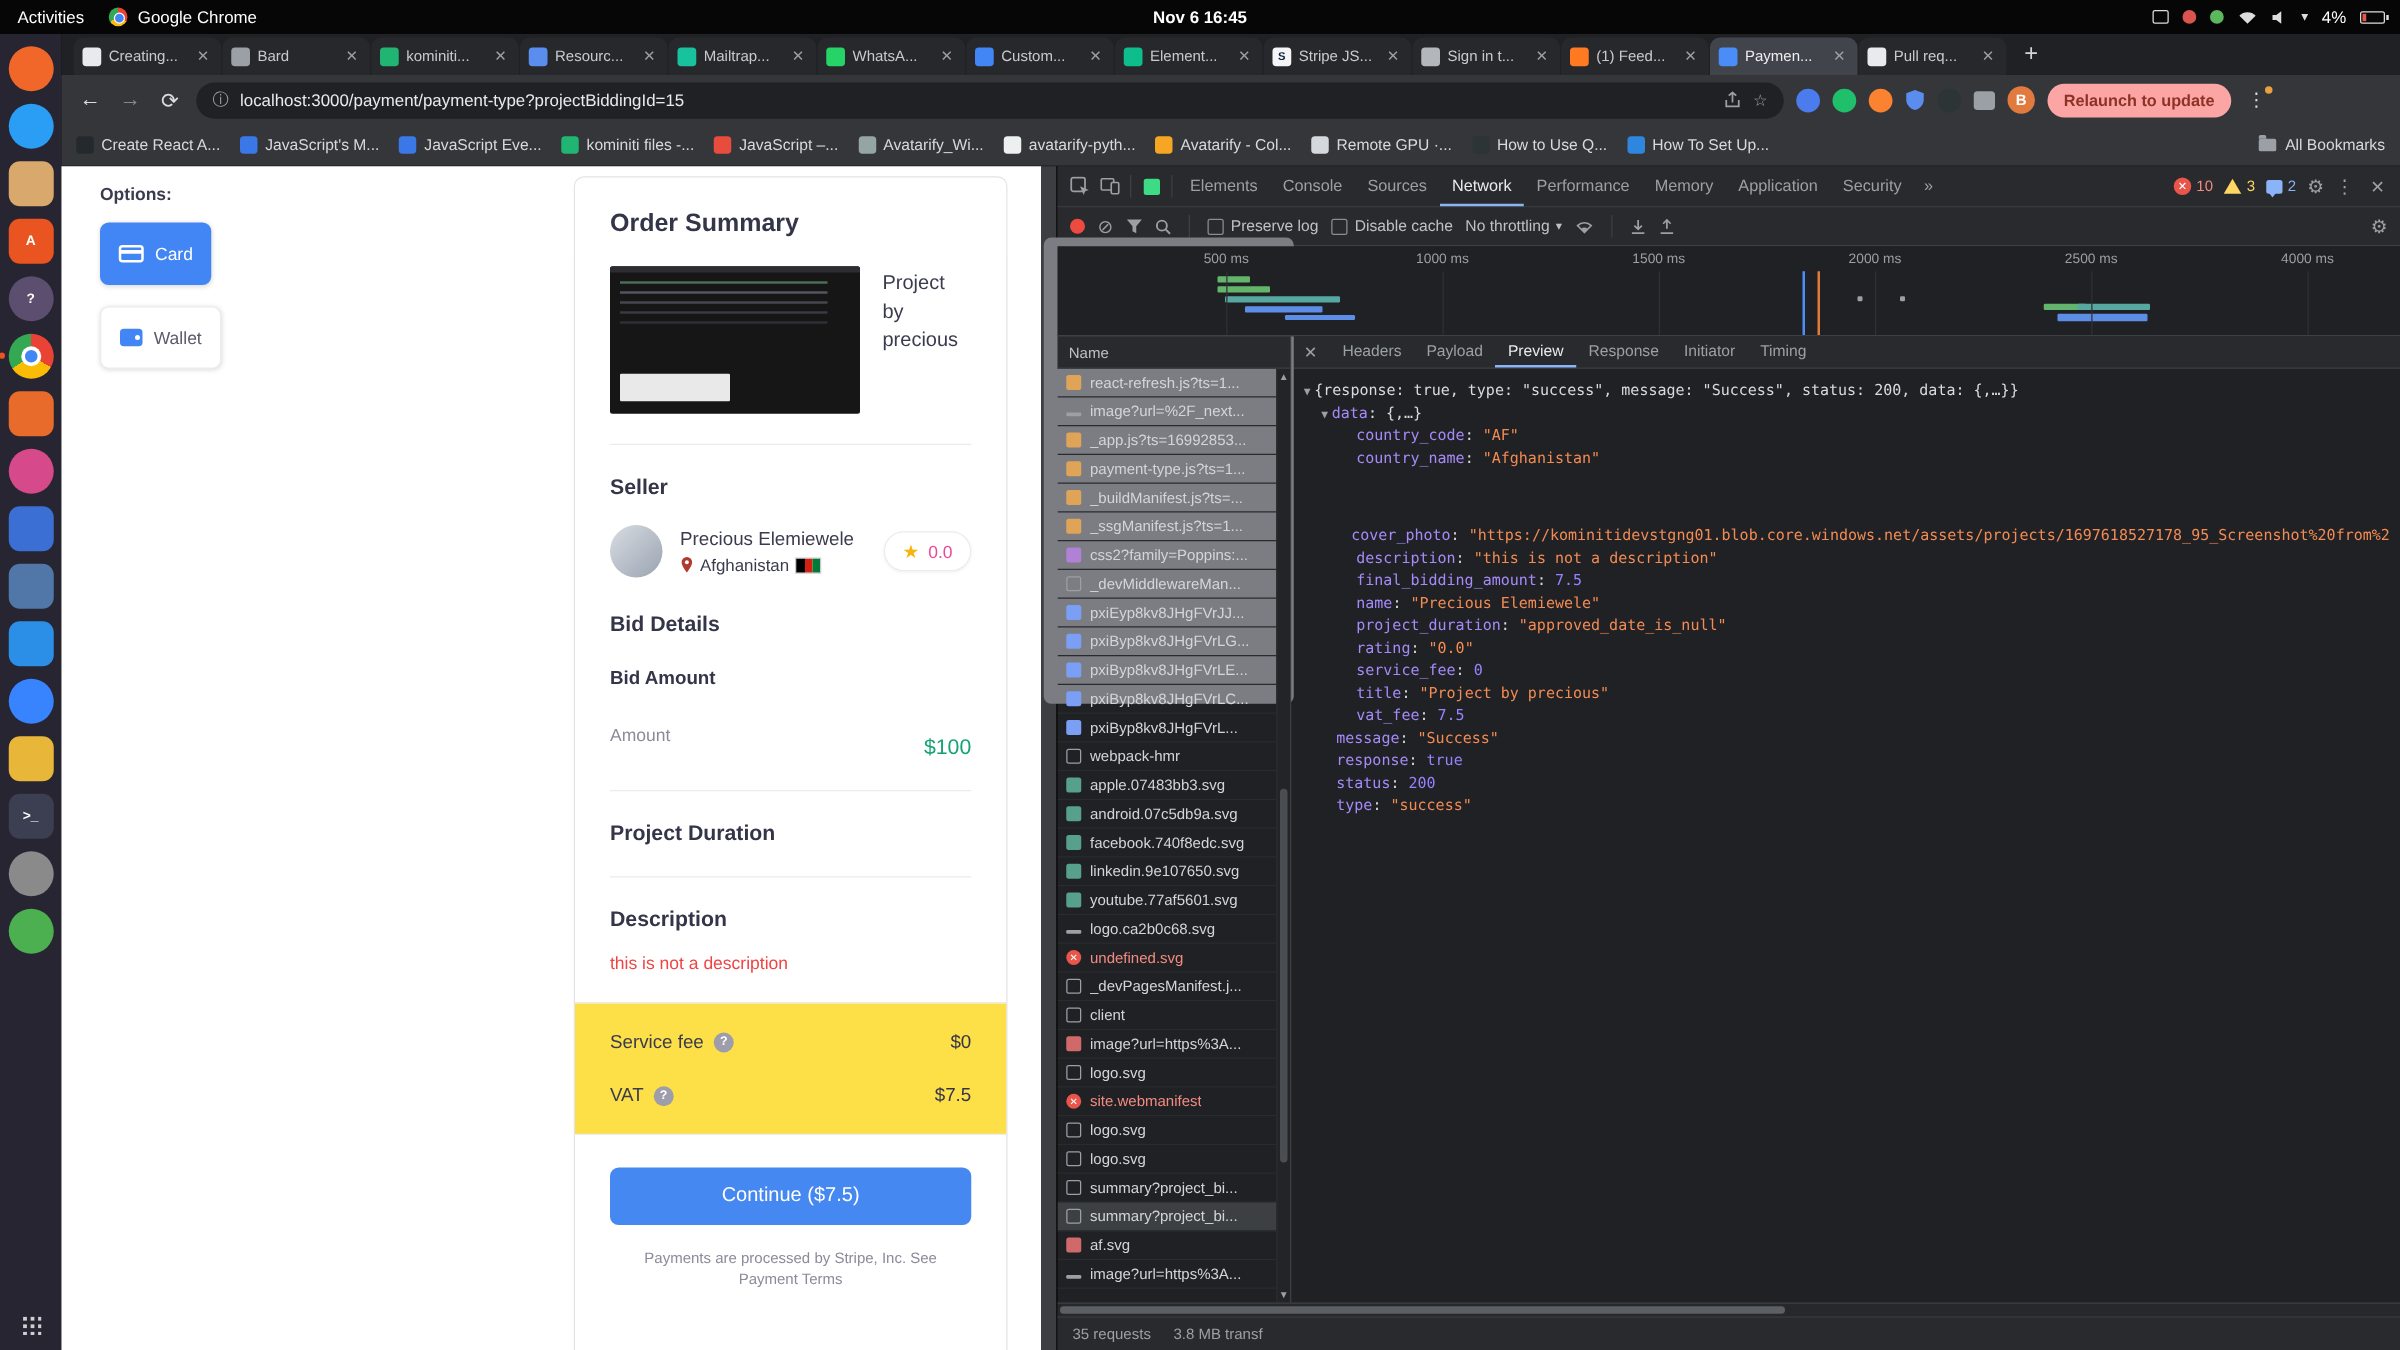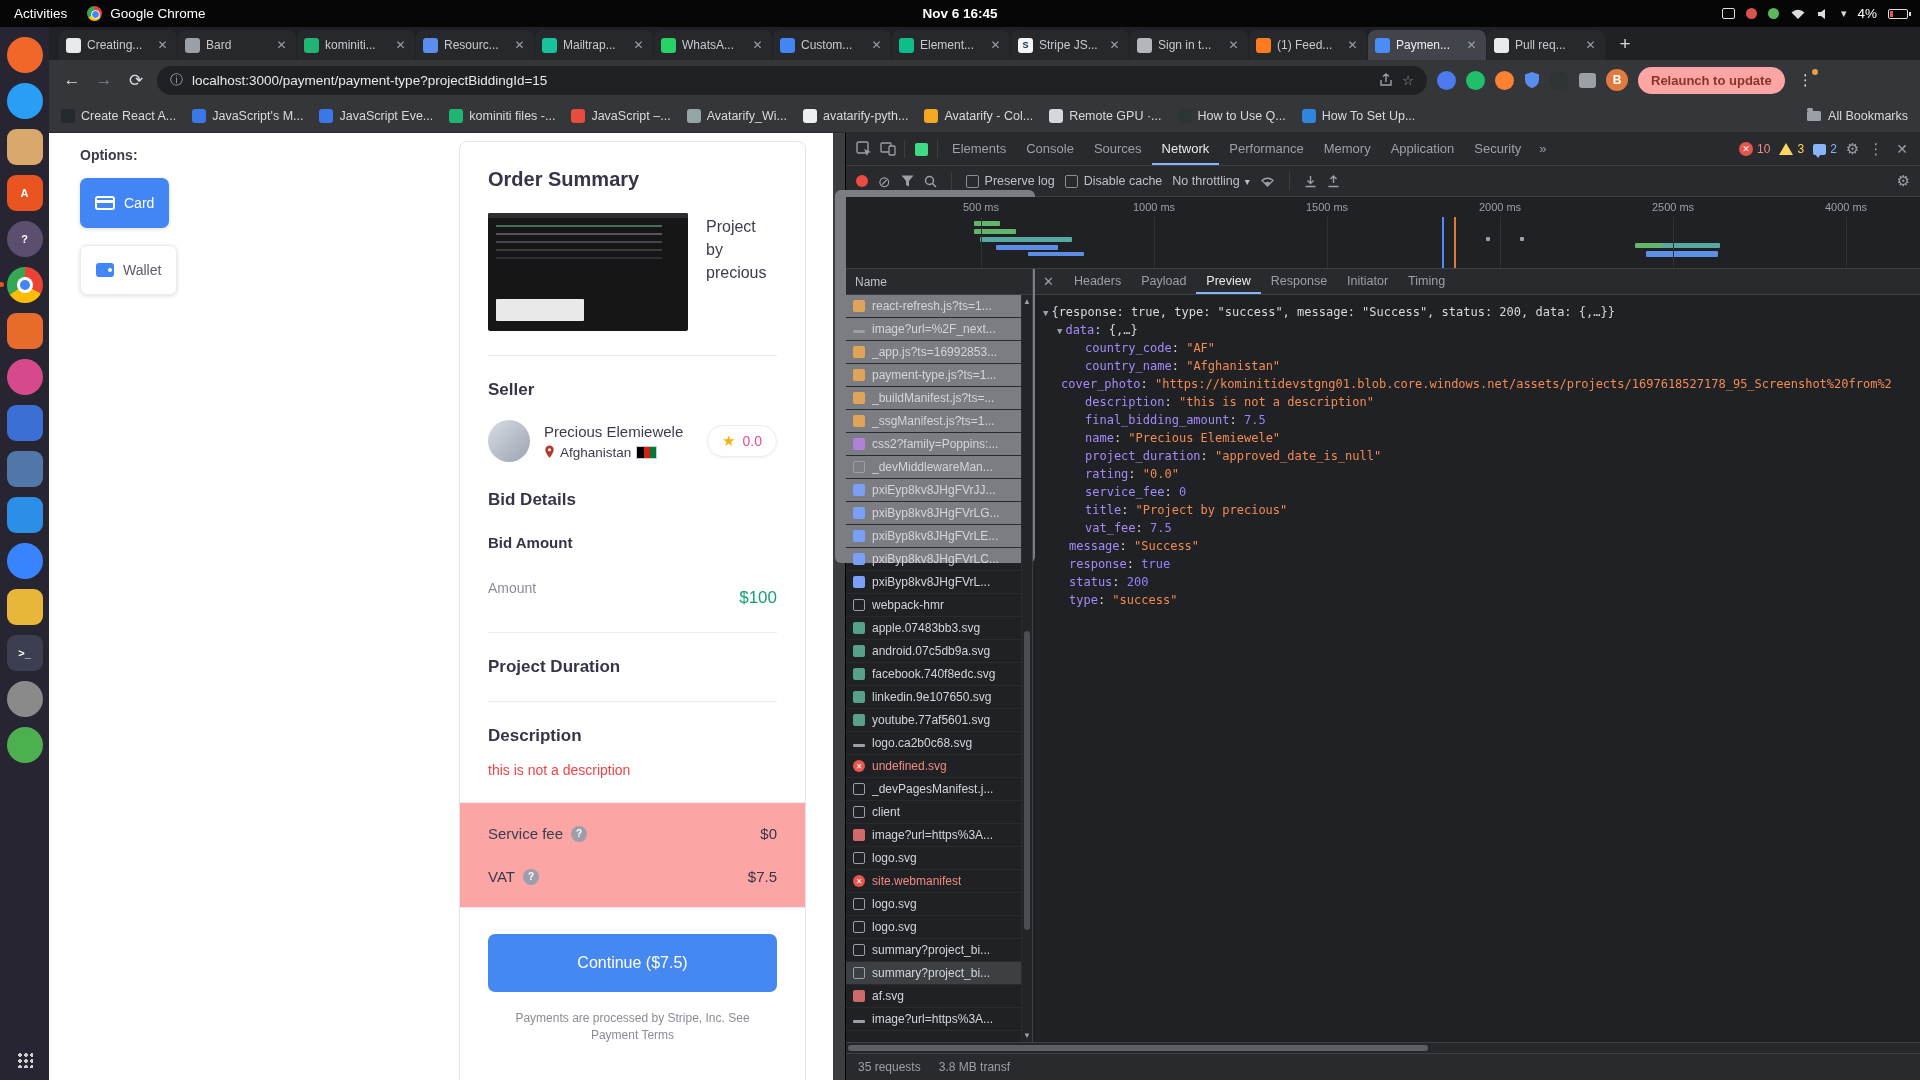--- a/index.html
+++ b/index.html
@@ -122,29 +122,29 @@
   .star { color:#f6b40e; font-size:15px; }
   .rating-val { color:#ec4899; font-size:14px; }
   .sub-h { font-size:15px; font-weight:bold; color:#35354a; margin-top:24px; }
   .kv-row { display:flex; align-items:center; justify-content:space-between; margin-top:16px; }
   .kv-label { font-size:14px; color:#8b8b9a; }
   .kv-green { font-size:17px; font-weight:normal; color:#12a370;margin-top:21px; }
   .dur-row { display:flex; align-items:center; justify-content:space-between; margin-top:22px; }
   .dur-label { width:82px; font-size:13.5px; color:#8b8b9a; line-height:1.4; }
   .dur-val { font-size:14px; color:#3b3b4f; }
   .desc-text { margin-top:16px; font-size:14px; color:#ef4444; }
-  .feebox { margin:24px -28px 0 -28px; background:#fca5a5; border-top:1px solid #ececf0;
+  .feebox { margin:24px -28px 0 -28px; background:#fde047; border-top:1px solid #ececf0;
     border-bottom:1px solid #ececf0; padding:22px 28px; }
   .fee-row { display:flex; align-items:center; justify-content:space-between; }
   .fee-row + .fee-row { margin-top:26px; }
   .fee-left { display:flex; align-items:center; gap:8px; font-size:15px; color:#3b3b4f; }
   .qmark { width:16px; height:16px; border-radius:50%; background:#9d9dab; color:#fff; font-size:10px;
     display:inline-flex; align-items:center; justify-content:center; font-weight:bold; }
   .fee-val { font-size:15px; color:#35354a; }
-  .continue-btn { margin-top:26px; height:58px; width:100%; background:#4688f1; border-radius:7px;
+  .continue-btn { margin-top:26px; height:46px; width:100%; background:#4688f1; border-radius:7px;
     color:#fff; font-size:16px; display:flex; align-items:center; justify-content:center; }
   .oc-footer { margin-top:18px; font-size:12px; color:#8b8b9a; text-align:center; line-height:1.45; padding:0 26px; }
 
   
   .devtools { flex:1; min-width:0; background:#202124; display:flex; flex-direction:column; color:#9aa0a6; border-left:1px solid #000; }
   .dt-tabbar { height:33px; flex:none; background:#292a2d; border-bottom:1px solid #3c4043;
     display:flex; align-items:center; font-size:13px; padding-left:6px; }
   .dt-lefticon { width:24px; display:flex; justify-content:center; color:#9aa0a6; flex:none; }
   .vdiv { width:1px; height:18px; background:#3c4043; margin:0 4px; flex:none; }
   .cube { width:13px; height:13px; background:#3ddc84; border-radius:2px; transform:rotate(0deg); }
@@ -818,21 +818,21 @@
                 <span class="ptab">Response</span>
                 <span class="ptab">Initiator</span>
                 <span class="ptab">Timing</span>
               </span>
           </div>
           <div class="pv-body" id="pvbody">
               <div class="pvline" style="padding-left: 10px;"><span class="pvarrow">▼</span><span class="pvplain">{response: true, type: "success", message: "Success", status: 200, data: {,…}}</span></div>
               <div class="pvline" style="padding-left: 24px;"><span class="pvarrow">▼</span><span class="pvkey">data</span><span class="pvplain">: </span><span class="pv-plain">{,…}</span></div>
               <div class="pvline" style="padding-left: 52px;"><span class="pvkey">country_code</span><span class="pvplain">: </span><span class="pv-str">"AF"</span></div>
               <div class="pvline" style="padding-left: 52px;"><span class="pvkey">country_name</span><span class="pvplain">: </span><span class="pv-str">"Afghanistan"</span></div>
-              <div class="pvline" style="padding-left: 28px;"><span class="pvkey">cover_photo</span><span class="pvplain">: </span><span class="pv-str">"https://kominitidevstgng01.blob.core.windows.net/assets/projects/1697618527178_95_Screenshot%20from%2</span></div>
+              <div class="pvline" style="padding-left: 48px; margin-top: 44px;"><span class="pvkey">cover_photo</span><span class="pvplain">: </span><span class="pv-str">"https://kominitidevstgng01.blob.core.windows.net/assets/projects/1697618527178_95_Screenshot%20from%2</span></div>
               <div class="pvline" style="padding-left: 52px;"><span class="pvkey">description</span><span class="pvplain">: </span><span class="pv-str">"this is not a description"</span></div>
               <div class="pvline" style="padding-left: 52px;"><span class="pvkey">final_bidding_amount</span><span class="pvplain">: </span><span class="pv-num">7.5</span></div>
               <div class="pvline" style="padding-left: 52px;"><span class="pvkey">name</span><span class="pvplain">: </span><span class="pv-str">"Precious Elemiewele"</span></div>
               <div class="pvline" style="padding-left: 52px;"><span class="pvkey">project_duration</span><span class="pvplain">: </span><span class="pv-str">"approved_date_is_null"</span></div>
               <div class="pvline" style="padding-left: 52px;"><span class="pvkey">rating</span><span class="pvplain">: </span><span class="pv-str">"0.0"</span></div>
               <div class="pvline" style="padding-left: 52px;"><span class="pvkey">service_fee</span><span class="pvplain">: </span><span class="pv-num">0</span></div>
               <div class="pvline" style="padding-left: 52px;"><span class="pvkey">title</span><span class="pvplain">: </span><span class="pv-str">"Project by precious"</span></div>
               <div class="pvline" style="padding-left: 52px;"><span class="pvkey">vat_fee</span><span class="pvplain">: </span><span class="pv-num">7.5</span></div>
               <div class="pvline" style="padding-left: 36px;"><span class="pvkey">message</span><span class="pvplain">: </span><span class="pv-str">"Success"</span></div>
               <div class="pvline" style="padding-left: 36px;"><span class="pvkey">response</span><span class="pvplain">: </span><span class="pv-bool">true</span></div>

